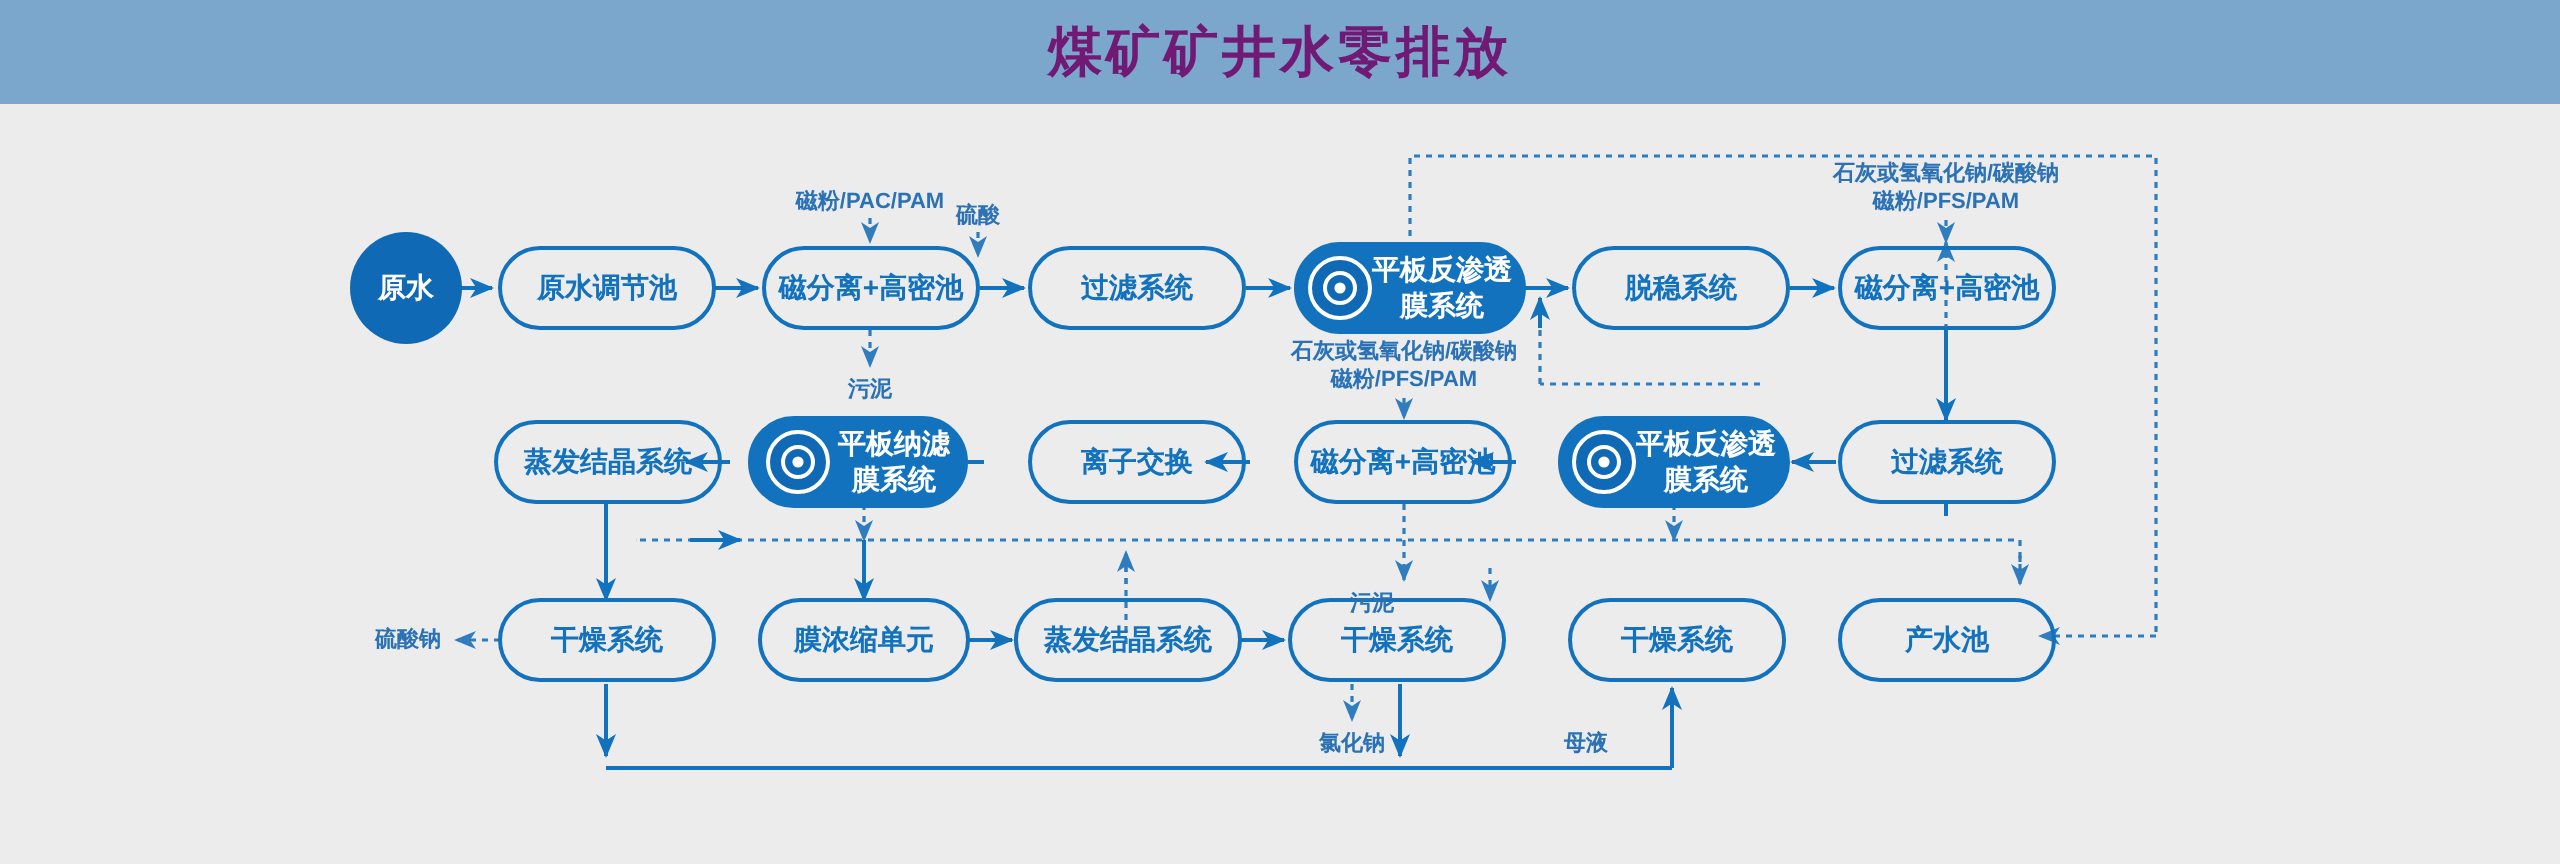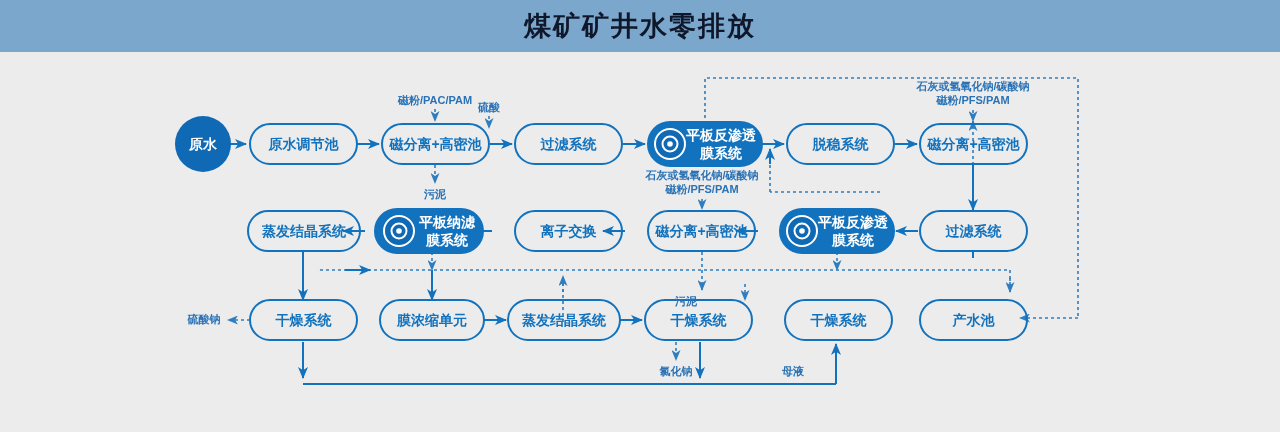--- a/index.html
+++ b/index.html
@@ -9,21 +9,21 @@
     font-family:"Liberation Sans","DejaVu Sans",sans-serif;
     overflow:hidden;
   }
   #app{position:relative;width:1280px;height:432px;}
   .header{
     position:absolute;left:0;top:0;width:1280px;height:52px;
     background:#7ba7cd;
     display:flex;align-items:center;justify-content:center;
   }
   .header-title{
-    color:#0f172a;font-size:27px;font-weight:bold;letter-spacing:2px;
+    color:#701a75;font-size:27px;font-weight:bold;letter-spacing:2px;
   }
   .canvas-wrap{position:absolute;left:0;top:52px;width:1280px;height:380px;}
   svg{display:block;}
   .node-label{
     font-family:"Liberation Sans","DejaVu Sans",sans-serif;
     font-size:14px;font-weight:bold;fill:#1272bd;
     text-anchor:middle;dominant-baseline:middle;
   }
   .node-label-filled{fill:#ffffff;}
   .ann{

